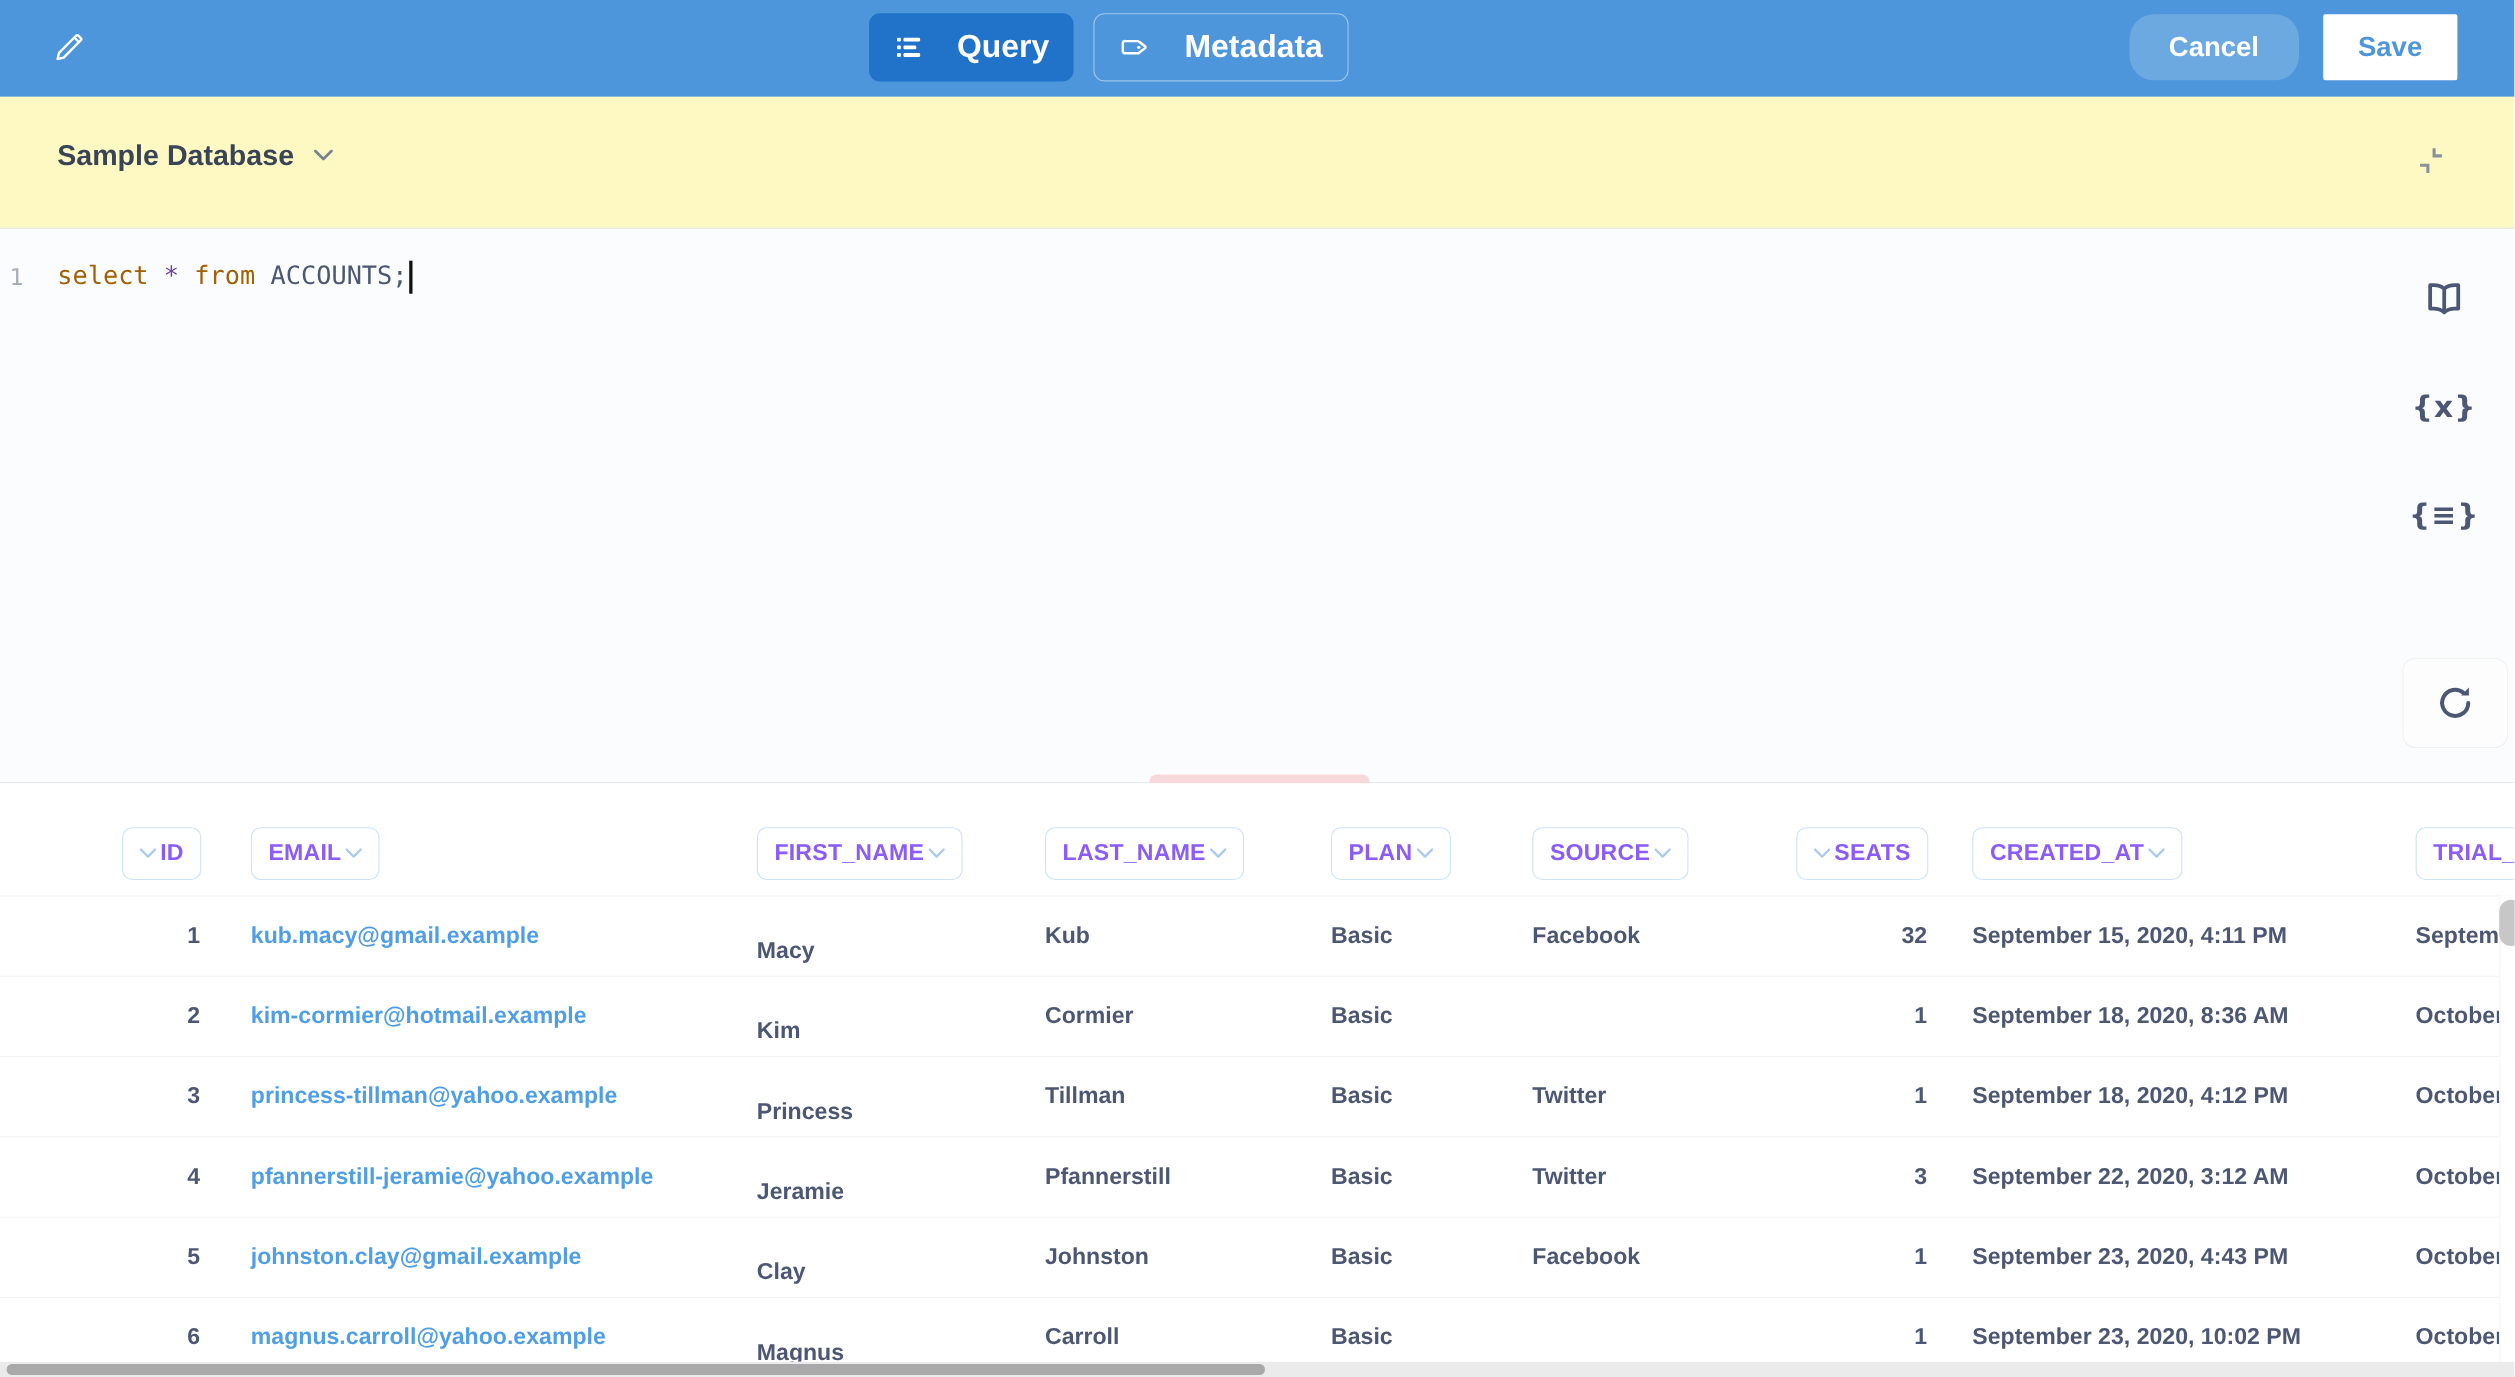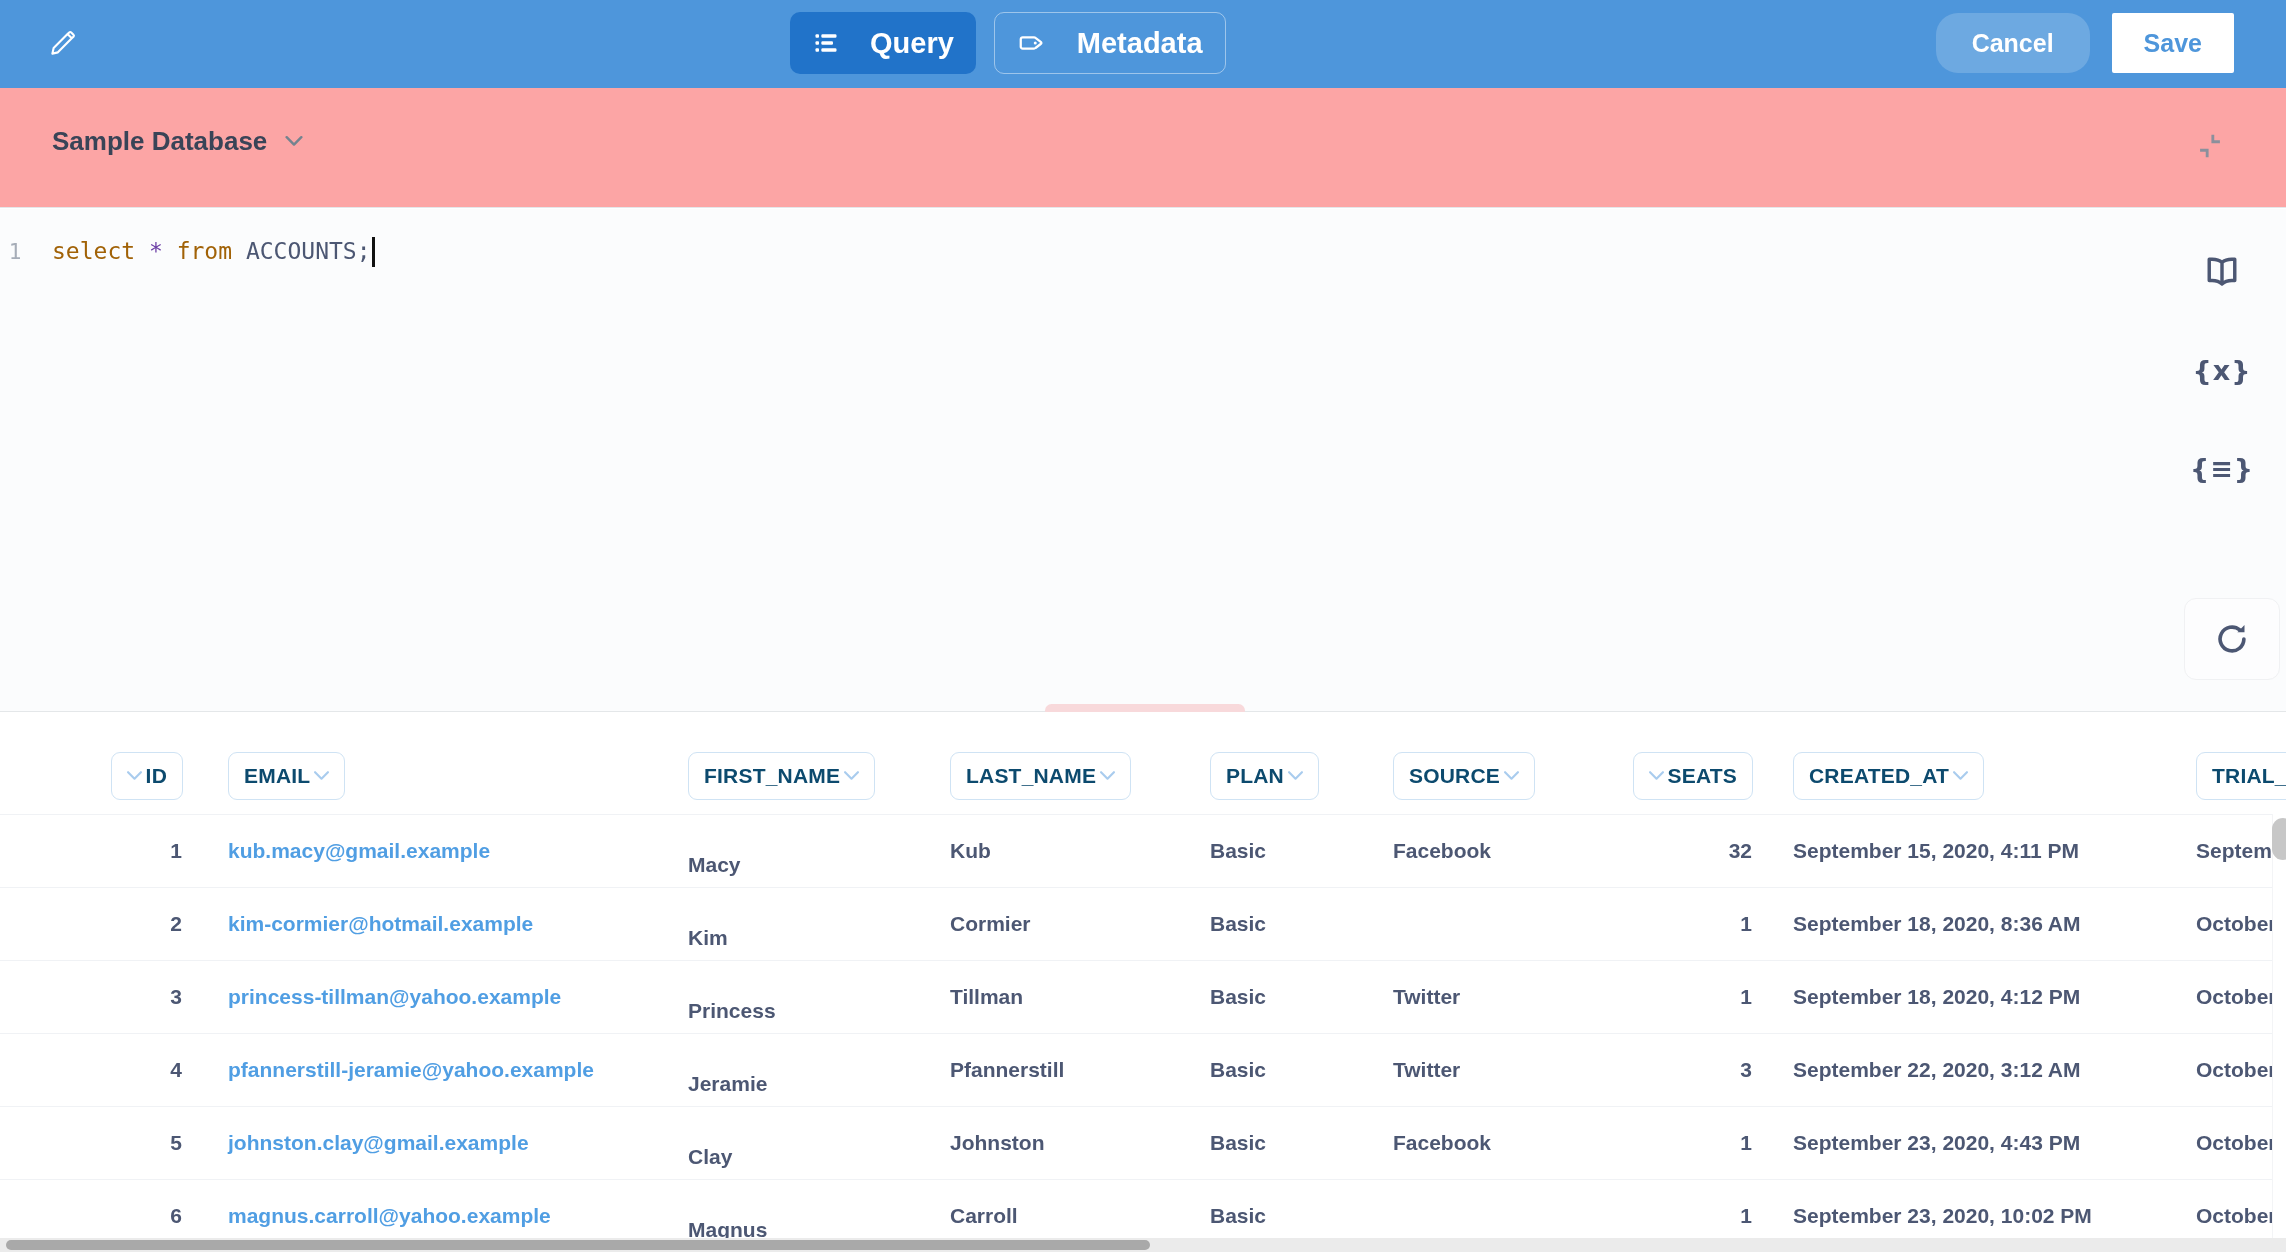--- a/index.html
+++ b/index.html
@@ -14,21 +14,21 @@
          color:#fff; font-size:29px; font-weight:700; cursor:pointer; }
   .tab.active { background:#2173C9; }
   .tab.inactive { border:1px solid rgba(255,255,255,0.45); }
   .topbar-right { position:absolute; right:52px; top:13px; display:flex; gap:22px; }
   .btn-cancel { height:60px; border-radius:22px; background:rgba(255,255,255,0.18); color:#fff;
                 font-size:25px; font-weight:700; display:inline-flex; align-items:center; padding:0 36px; cursor:pointer; }
   .btn-save { height:60px; border-radius:2px; background:#fff; color:#4E96DB;
               font-size:25px; font-weight:700; display:inline-flex; align-items:center; padding:0 32px; cursor:pointer; }
 
   
-  .dbbar { position:absolute; left:0; top:88px; width:2286px; height:120px; background:#fca5a5; border-bottom:1px solid #E4E7EA; }
+  .dbbar { position:absolute; left:0; top:88px; width:2286px; height:120px; background:#fef9c3; border-bottom:1px solid #E4E7EA; }
   .db-select { position:absolute; left:52px; top:38px; display:inline-flex; align-items:center; gap:18px; cursor:pointer; }
   .db-name { font-size:26px; font-weight:700; color:#394457; }
   .collapse-btn { position:absolute; right:48px; top:30px; width:56px; height:56px; display:flex; align-items:center; justify-content:center; cursor:pointer; color:#8A909C; }
 
   
   .editor { position:absolute; left:0; top:209px; width:2286px; height:503px; background:#FBFCFD; }
   .code-line { position:absolute; left:0; top:24px; height:38px; display:flex; align-items:center;
                font-family:"DejaVu Sans Mono", monospace; font-size:23px; }
   .line-no { width:30px; text-align:center; color:#A6ADB8; font-size:21px; }
   .sql { margin-left:22px; white-space:pre; color:#4C5773; }
@@ -46,21 +46,21 @@
   .drag-handle { position:absolute; left:1045px; top:704px; width:200px; height:13px; border-radius:7px; background:#F8D9DB; cursor:row-resize; }
 
   
   .results { position:absolute; left:0; top:712px; width:2286px; height:526px; background:#fff; overflow:hidden; }
   .tbl { position:absolute; left:0; top:0; width:2460px; }
   .hrow { display:grid; grid-template-columns:135px 465px 260px 260px 185px 220px 180px 400px 295px;
           padding-left:60px; height:102px; align-items:center; }
   .hcell { padding-top:26px; }
   .hcell.r { text-align:right; }
   .pill { display:inline-flex; align-items:center; gap:4px; border:1px solid #CFE3F4; background:#fff; border-radius:9px;
-          padding:11px 15px; color:#0c4a6e; font-weight:700; font-size:21px; letter-spacing:0.2px; cursor:pointer; white-space:nowrap; }
+          padding:11px 15px; color:#8b5cf6; font-weight:700; font-size:21px; letter-spacing:0.2px; cursor:pointer; white-space:nowrap; }
   .pill .chev { color:#A9CCEE; display:inline-flex; }
   .brow { display:grid; grid-template-columns:135px 465px 260px 260px 185px 220px 180px 400px 295px;
           padding-left:60px; height:73px; align-items:center; border-top:1px solid #F0F2F5; }
   .cell { font-size:21px; font-weight:700; color:#4C5773; white-space:nowrap; overflow:hidden; cursor:pointer; }
   .cell.r { text-align:right; padding-right:13px; }
   .cell.pl-email { padding-left:33px; }
   .cell.pl-first { padding-left:28px;margin-top:28px; }
   .cell.pl-last  { padding-left:30px; }
   .cell.pl-plan  { padding-left:30px; }
   .cell.pl-src   { padding-left:28px; }

